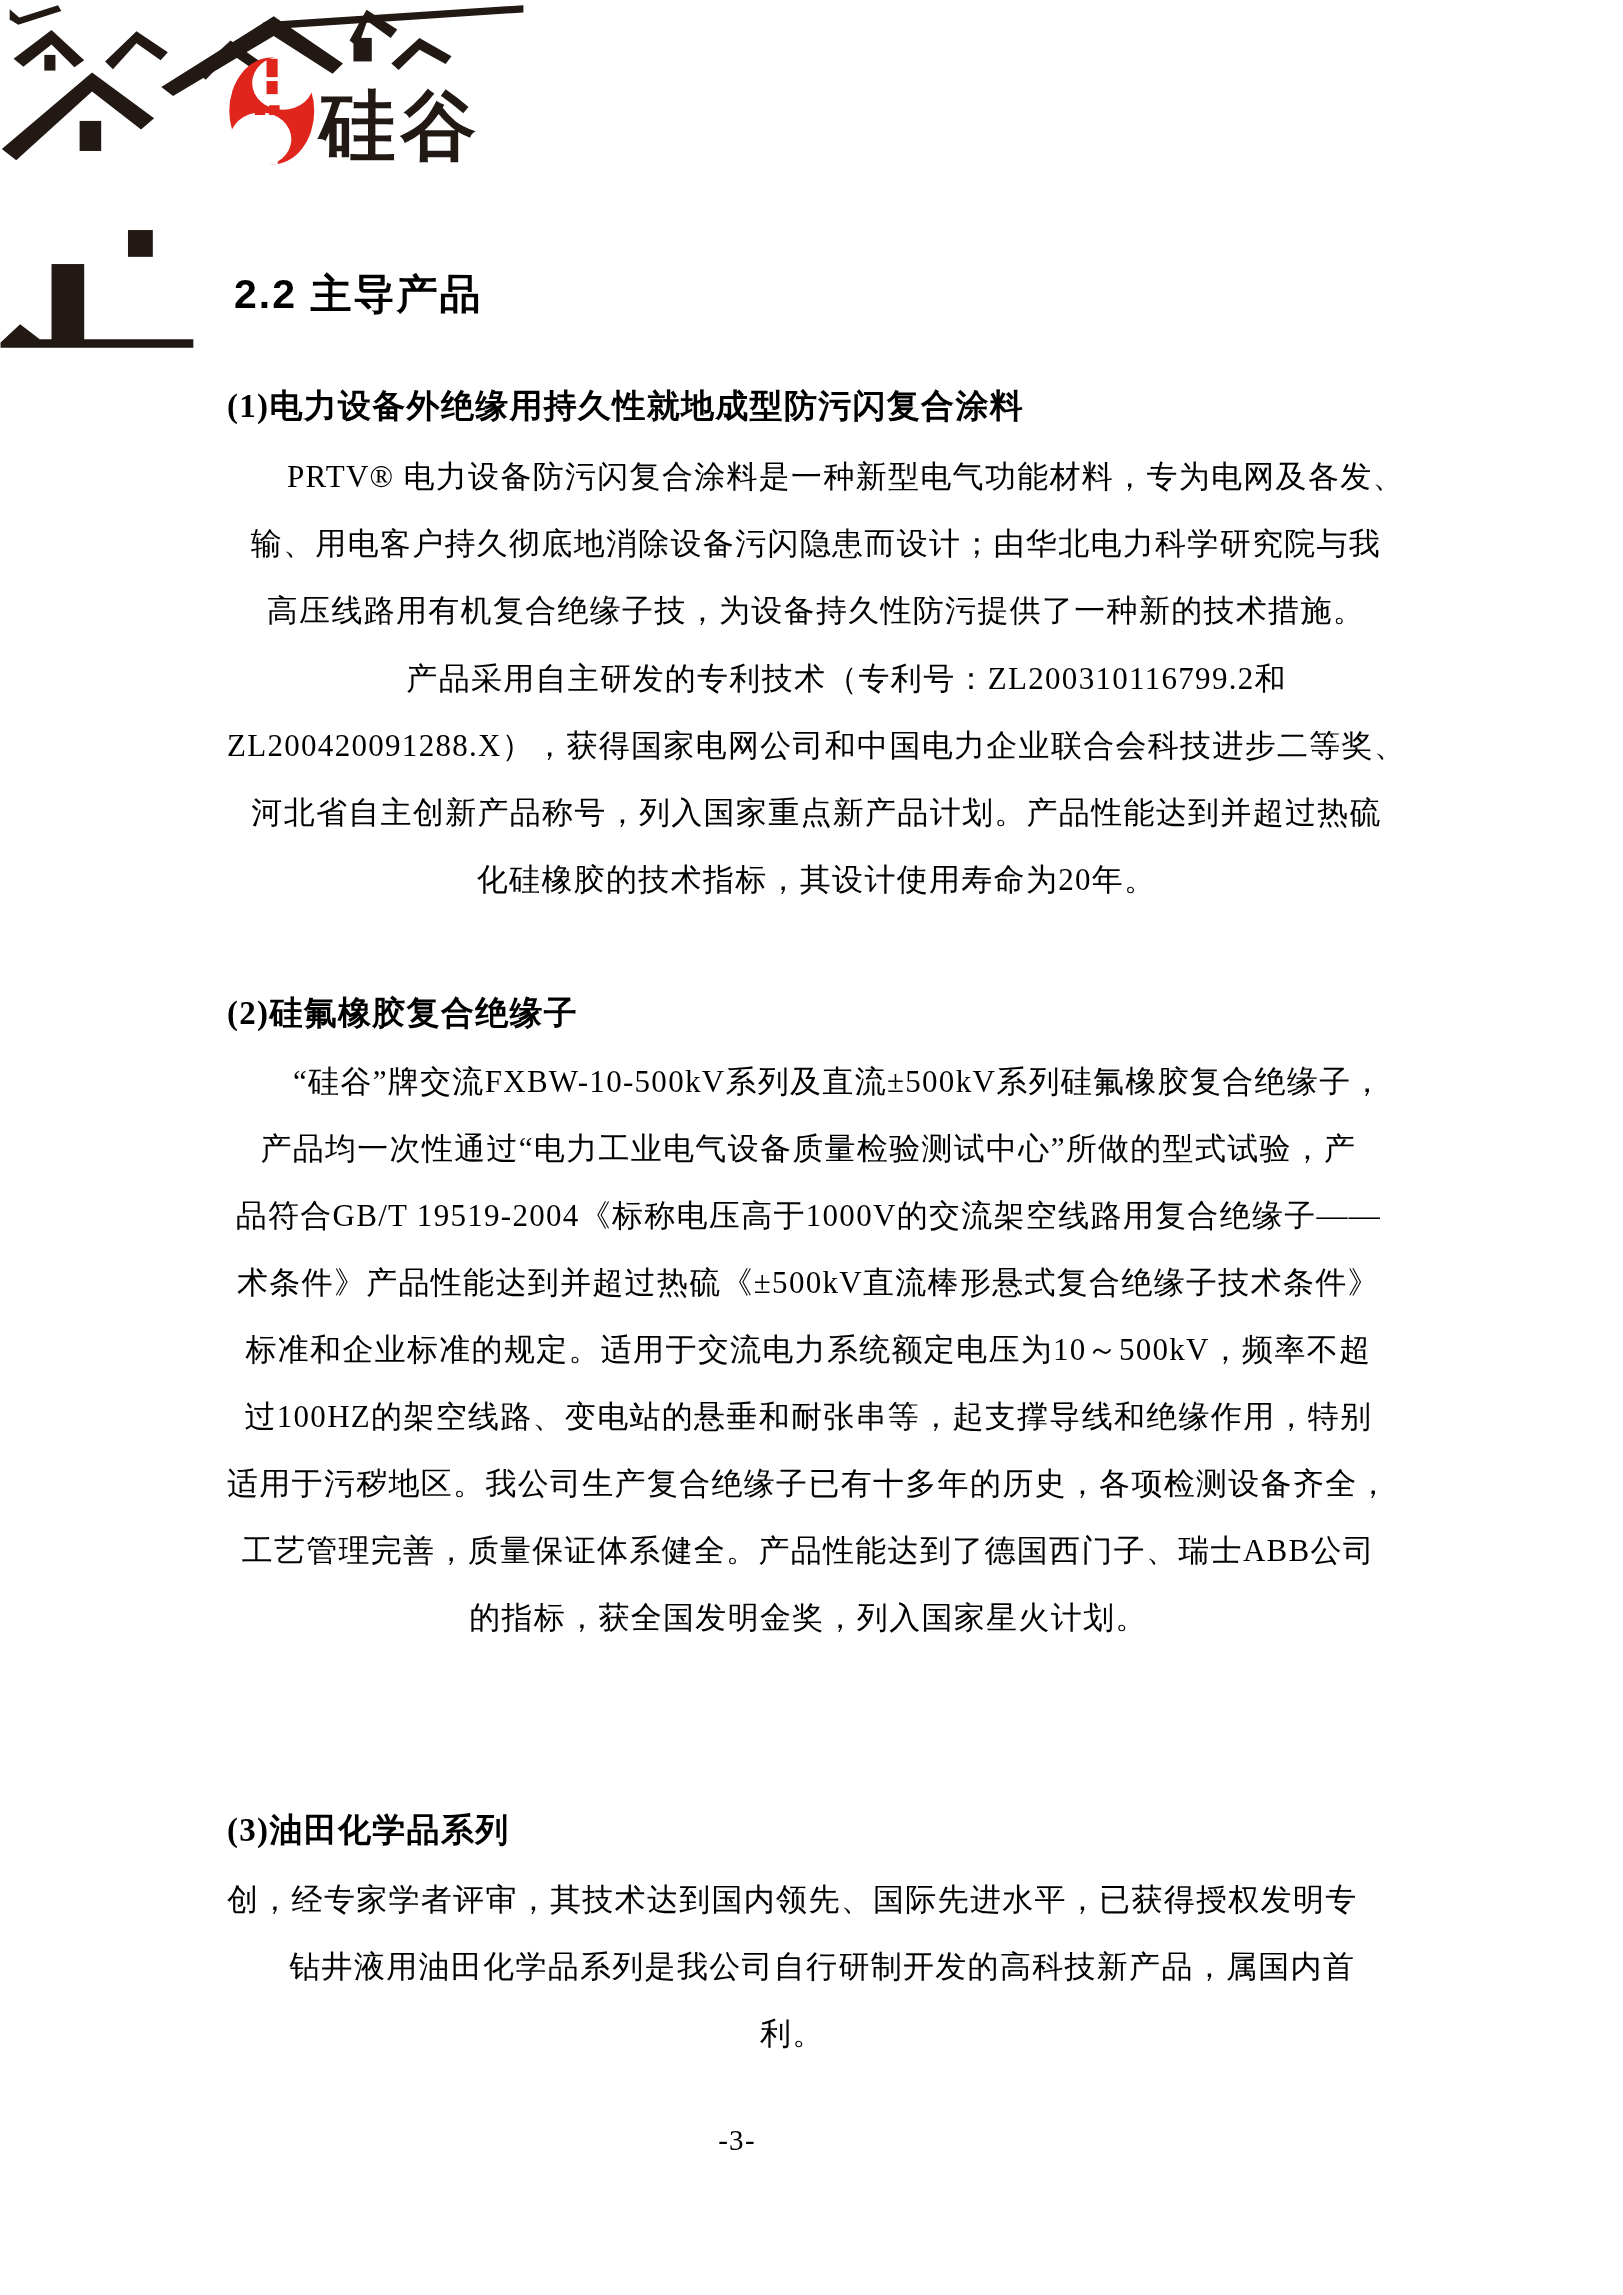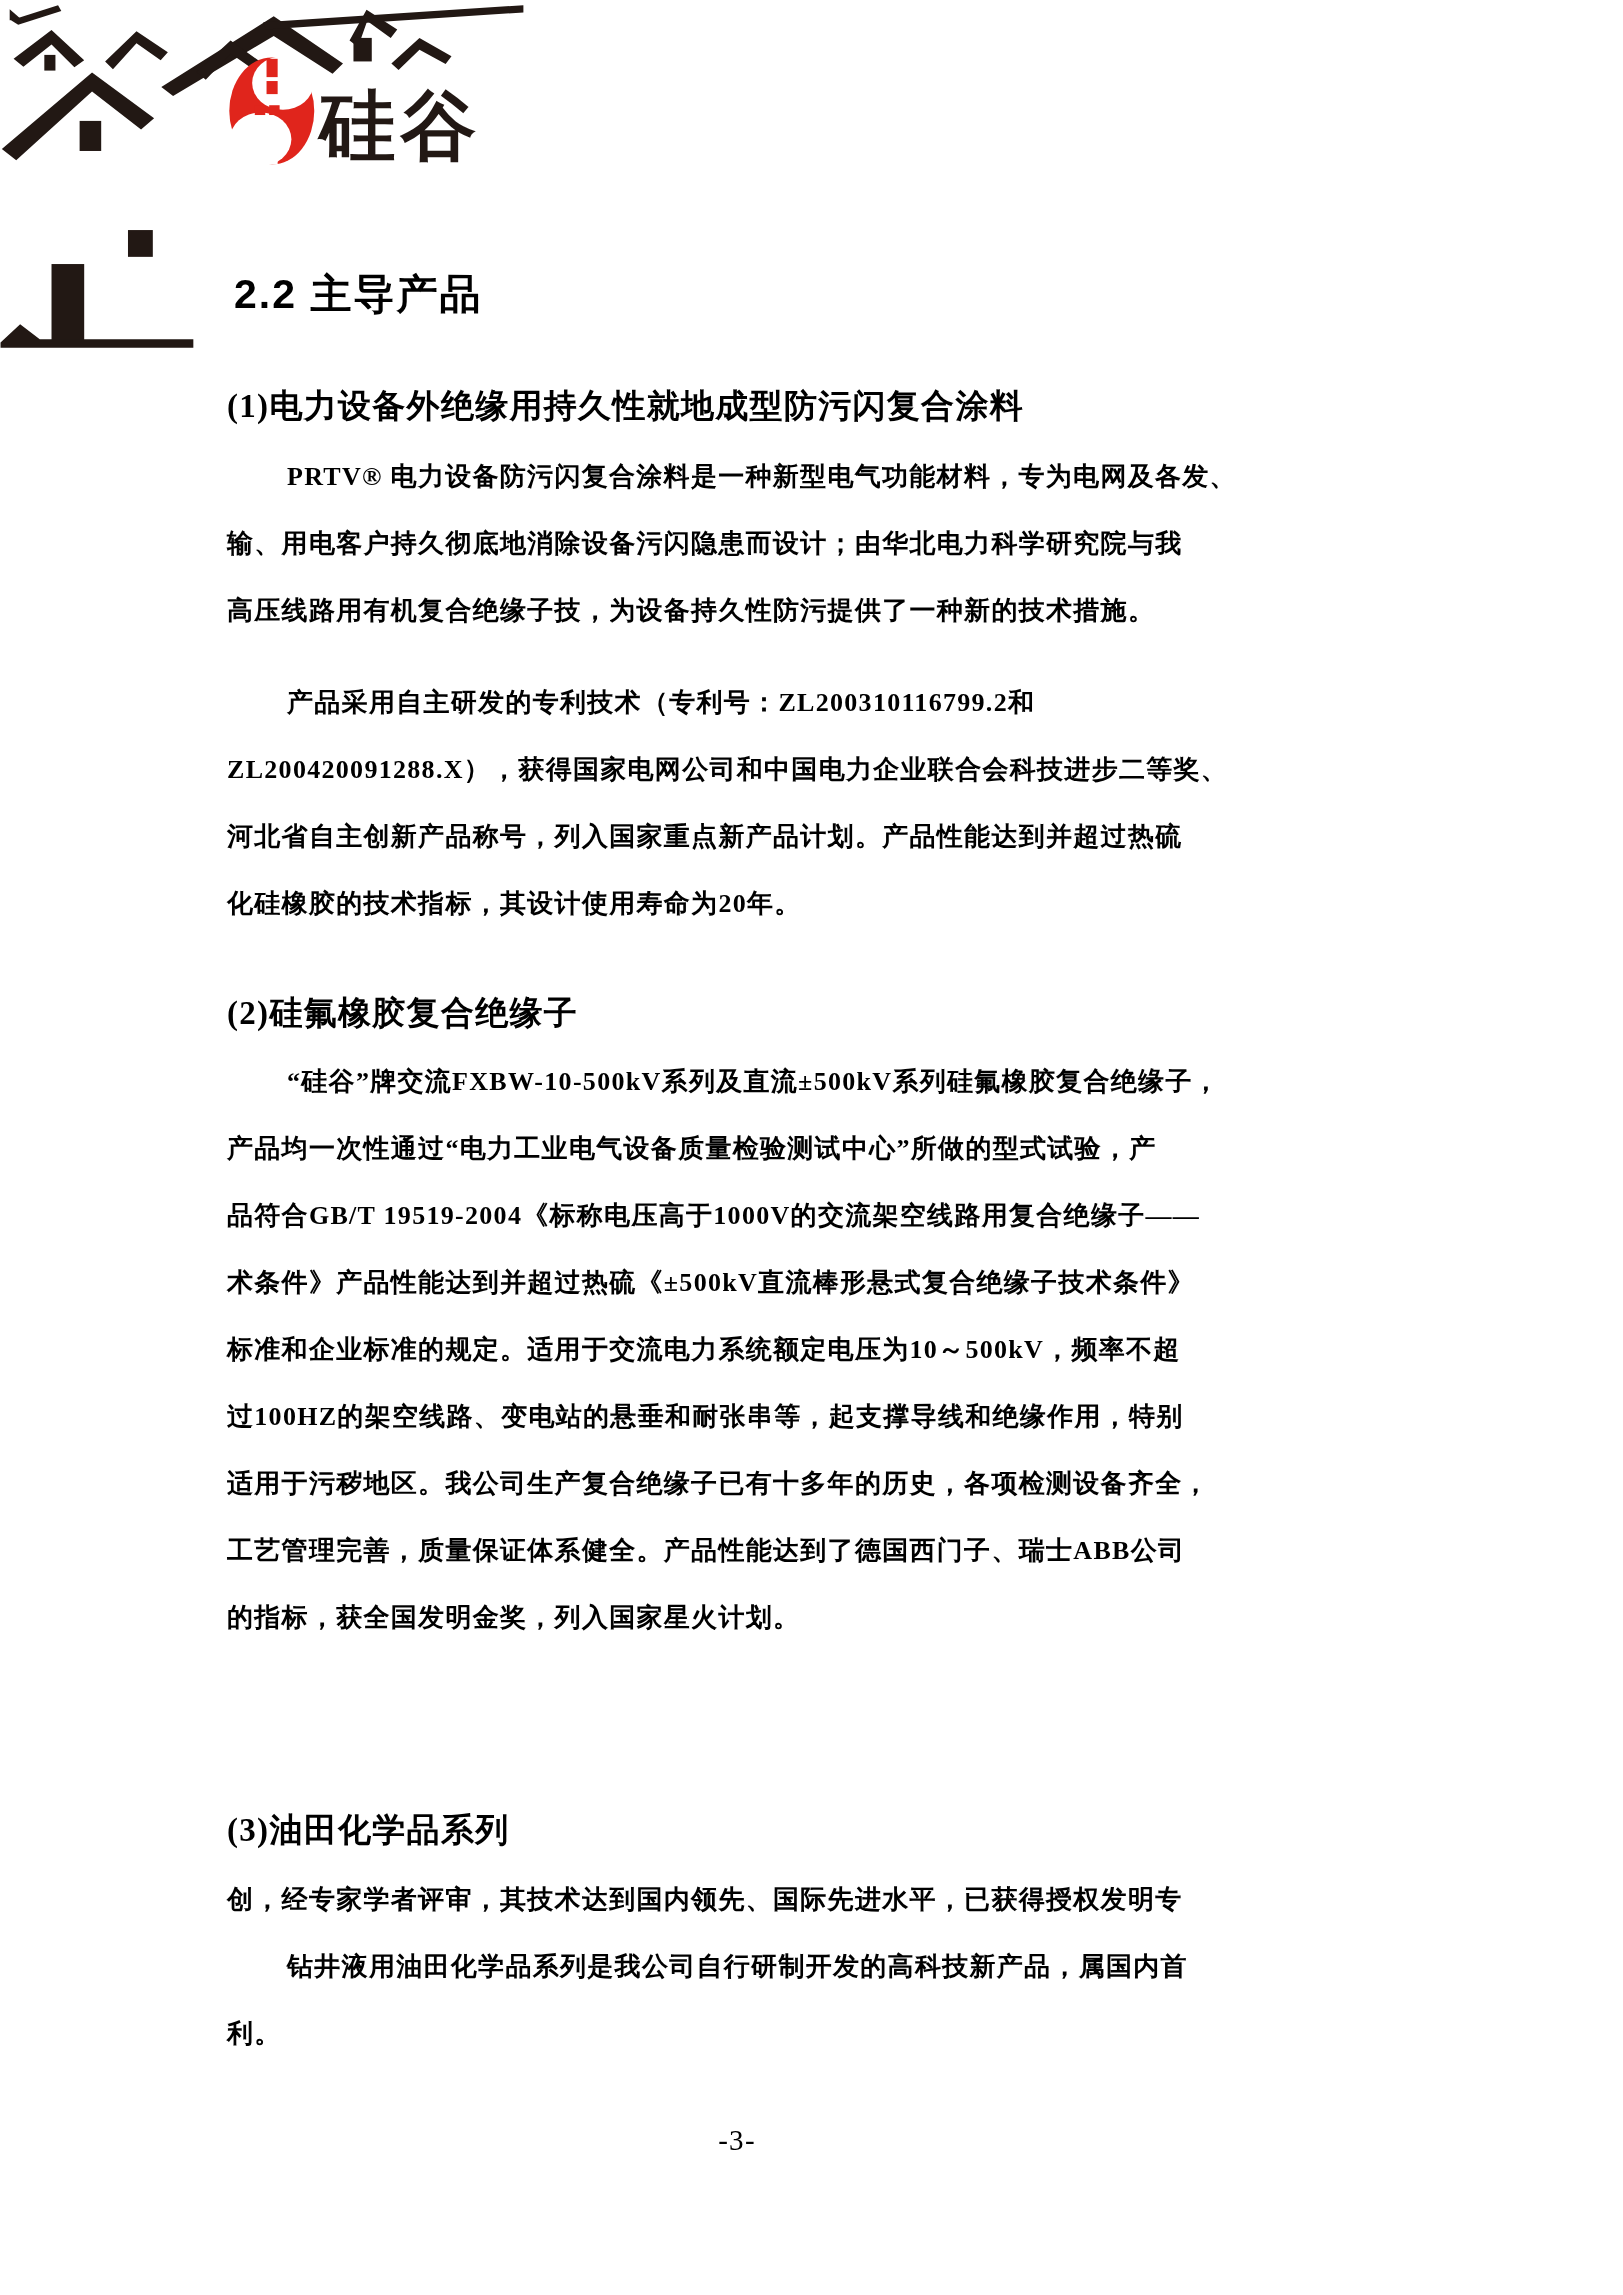--- a/index.html
+++ b/index.html
@@ -19,22 +19,22 @@
     text-align: right;
   }
   .section-title {
     position: absolute; left: 227px;
     font-size: 33px; font-weight: bold;
     letter-spacing: 1.3px; line-height: 67px;
     white-space: nowrap;
   }
   .para {
     position: absolute; left: 227px;
-    font-size: 26px; font-weight: bold;
-    letter-spacing: 1.3px; line-height: 67px;
+    font-size: 31px; font-weight: normal;
+    letter-spacing: 1.3px; line-height: 67px; text-align: center;
   }
   .para .line { white-space: nowrap; height: 67px; }
   .para .indent { padding-left: 60px; }
   .page-number {
     position: absolute; top: 2124px; left: 639px; width: 196px;
     text-align: center; font-size: 29px; letter-spacing: 1.3px;
   }
 </style>
 </head>
 <body>
@@ -82,21 +82,21 @@
 </svg>
 
 <div class="doc-heading">2.2 主导产品</div>
 
 <div class="section-title" style="top:373px">(1)电力设备外绝缘用持久性就地成型防污闪复合涂料</div>
 <div class="para" style="top:443px">
     <div class="line indent">PRTV® 电力设备防污闪复合涂料是一种新型电气功能材料，专为电网及各发、</div>
     <div class="line">输、用电客户持久彻底地消除设备污闪隐患而设计；由华北电力科学研究院与我</div>
     <div class="line">高压线路用有机复合绝缘子技，为设备持久性防污提供了一种新的技术措施。</div>
   </div>
-<div class="para" style="top:669px">
+<div class="para" style="top:645px">
     <div class="line indent">产品采用自主研发的专利技术（专利号：ZL200310116799.2和</div>
     <div class="line">ZL200420091288.X），获得国家电网公司和中国电力企业联合会科技进步二等奖、</div>
     <div class="line">河北省自主创新产品称号，列入国家重点新产品计划。产品性能达到并超过热硫</div>
     <div class="line">化硅橡胶的技术指标，其设计使用寿命为20年。</div>
   </div>
 
 <div class="section-title" style="top:980px">(2)硅氟橡胶复合绝缘子</div>
 <div class="para" style="top:1048px">
     <div class="line indent">“硅谷”牌交流FXBW-10-500kV系列及直流±500kV系列硅氟橡胶复合绝缘子，</div>
     <div class="line">产品均一次性通过“电力工业电气设备质量检验测试中心”所做的型式试验，产</div>

